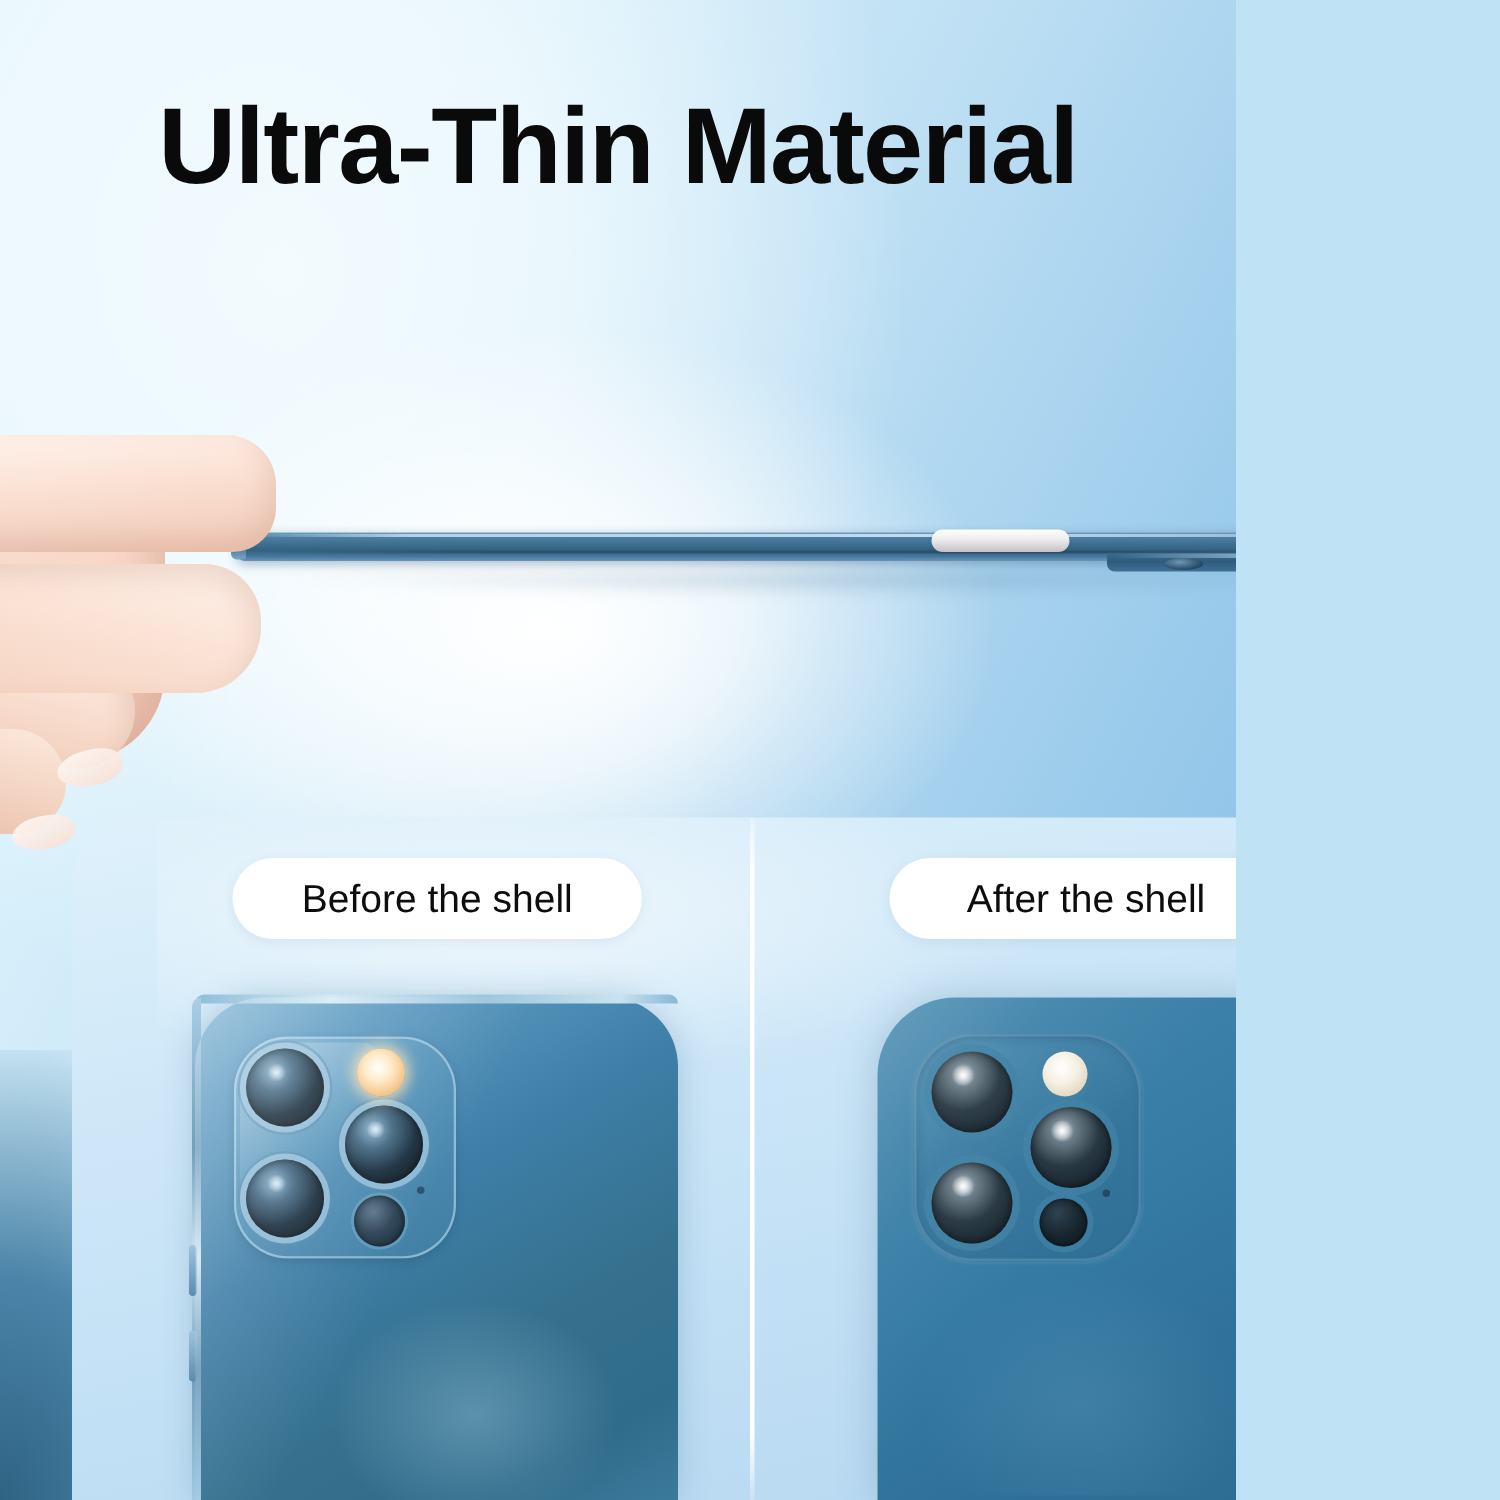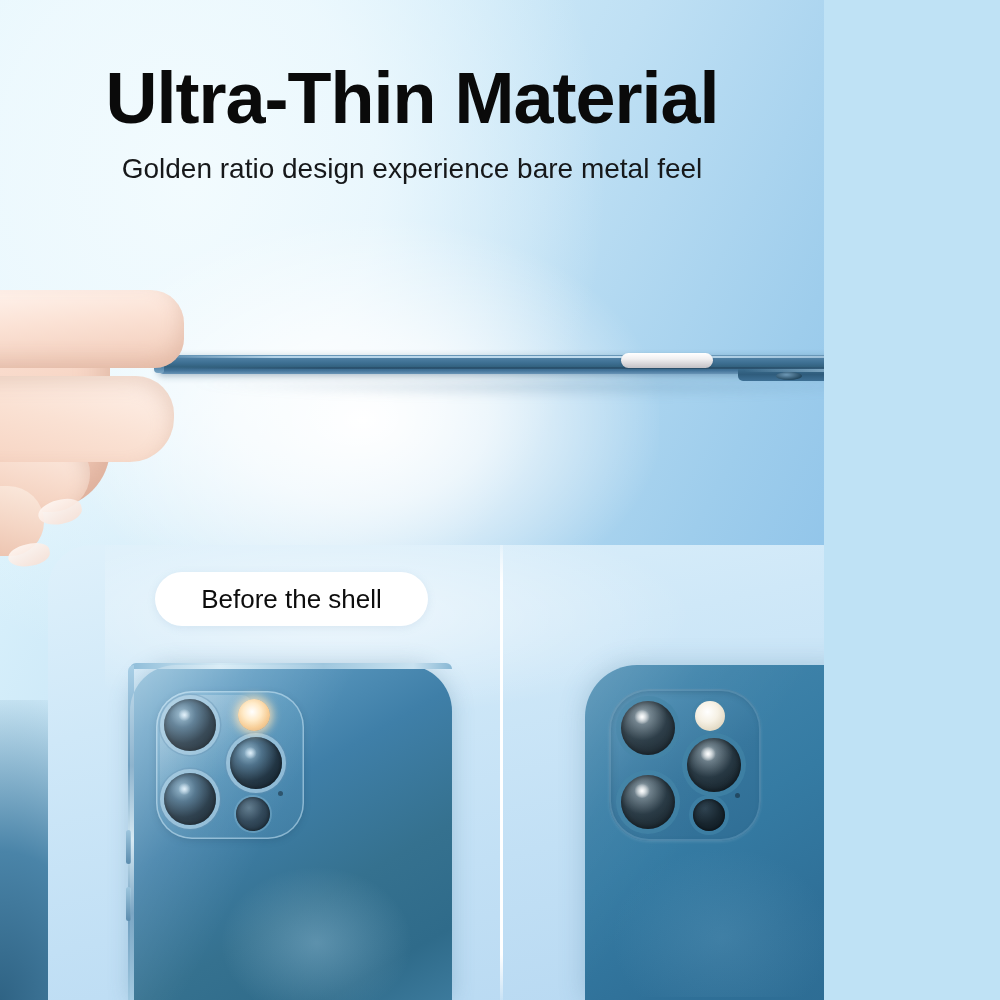--- a/index.html
+++ b/index.html
@@ -280,21 +280,20 @@
 
 <div class="page">
 
   <div class="bg-base"></div>
   <div class="bg-glow"></div>
   <div class="bg-glow2"></div>
   <div class="bg-corner-left"></div>
   <div class="bg-corner-right"></div>
 
   <div class="title">Ultra-Thin Material</div>
-  <div class="subtitle">Golden ratio design experience bare metal feel</div>
 
   <div class="hero">
 
     <div class="edge-shadow"></div>
 
     <div class="edge-phone">
       <div class="edge-body"></div>
       <div class="edge-tip"></div>
       <div class="edge-hi"></div>
       <div class="edge-lo"></div>
@@ -335,20 +334,21 @@
         <div class="lens lens-glass" style="left:8px;top:82px;width:52px;height:52px;"></div>
         <div class="lens lens-glass" style="left:74px;top:46px;width:52px;height:52px;"></div>
         <div class="flash flash-bare" style="left:82px;top:8px;width:32px;height:32px;"></div>
         <div class="lidar lidar-bare" style="left:80px;top:106px;width:34px;height:34px;"></div>
         <div class="mic" style="left:122px;top:100px;"></div>
       </div>
       <div class="gloss-blob"></div>
       <div class="gloss-sweep"></div>
     </div>
 
+    <div class="pill pill-after">After the shell</div>
 
     <div class="phone phone-case">
       <div class="cam-plate-case">
         <div class="lens lens-case" style="left:12px;top:12px;width:54px;height:54px;"></div>
         <div class="lens lens-case" style="left:12px;top:86px;width:54px;height:54px;"></div>
         <div class="lens lens-case" style="left:78px;top:49px;width:54px;height:54px;"></div>
         <div class="flash flash-case" style="left:86px;top:12px;width:30px;height:30px;"></div>
         <div class="lidar lidar-case" style="left:84px;top:110px;width:32px;height:32px;"></div>
         <div class="mic" style="left:126px;top:104px;"></div>
       </div>

